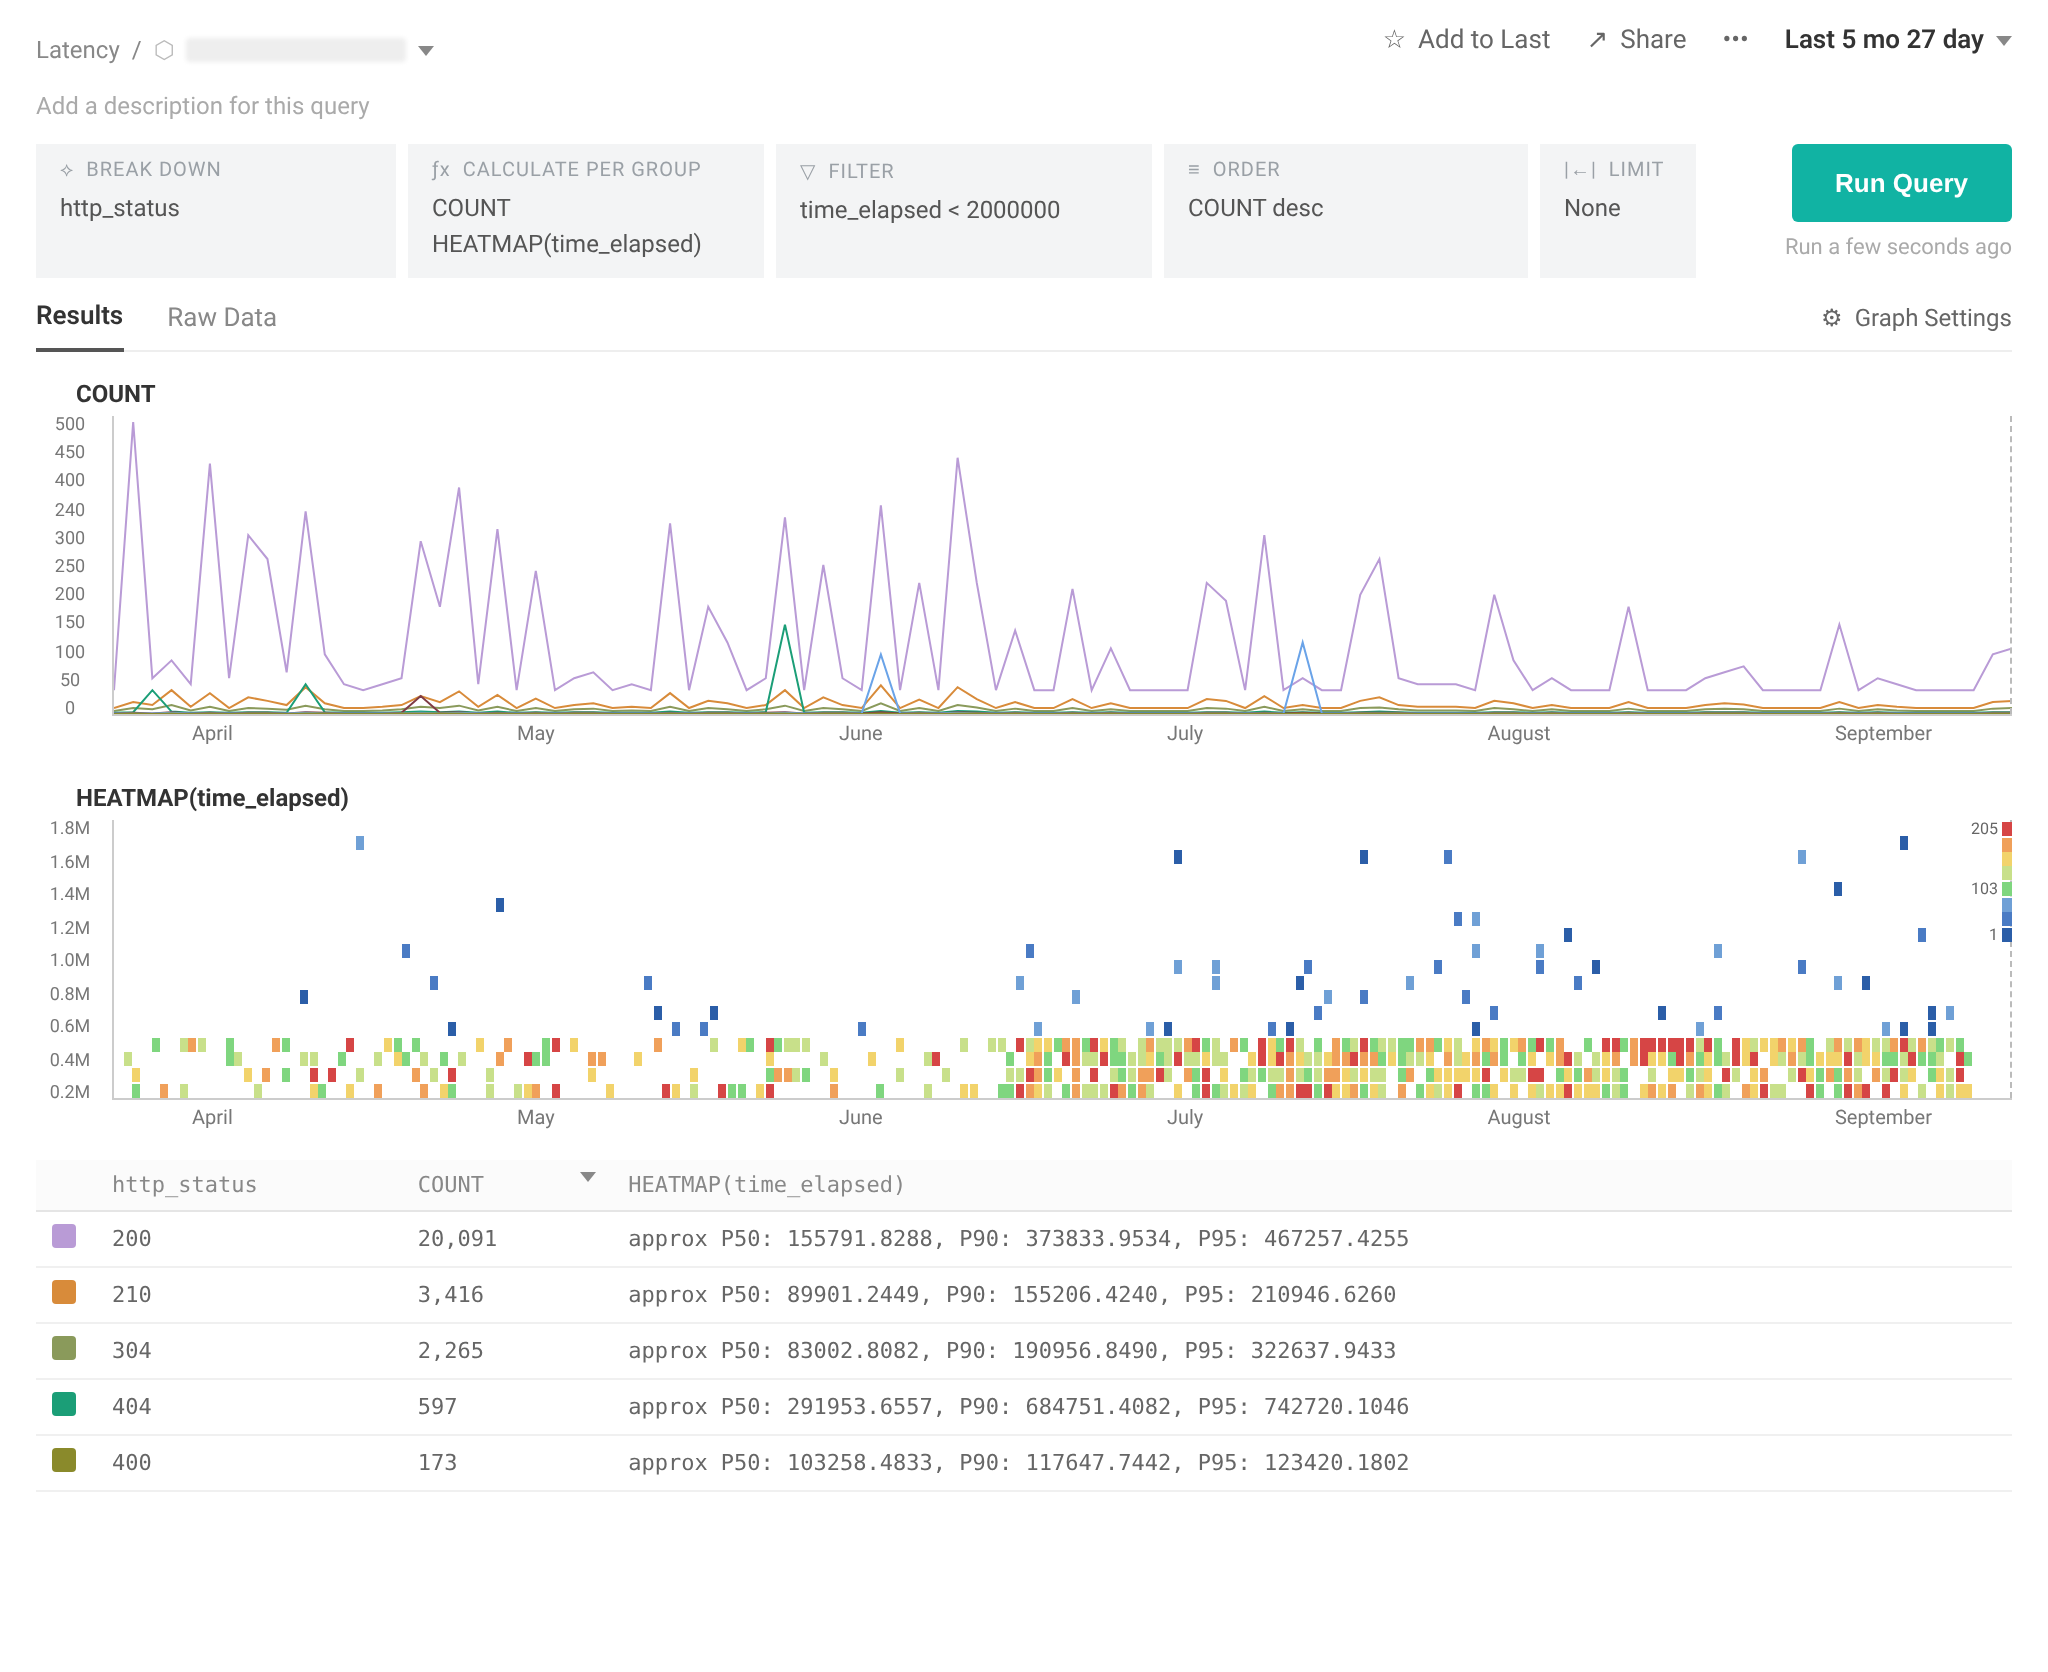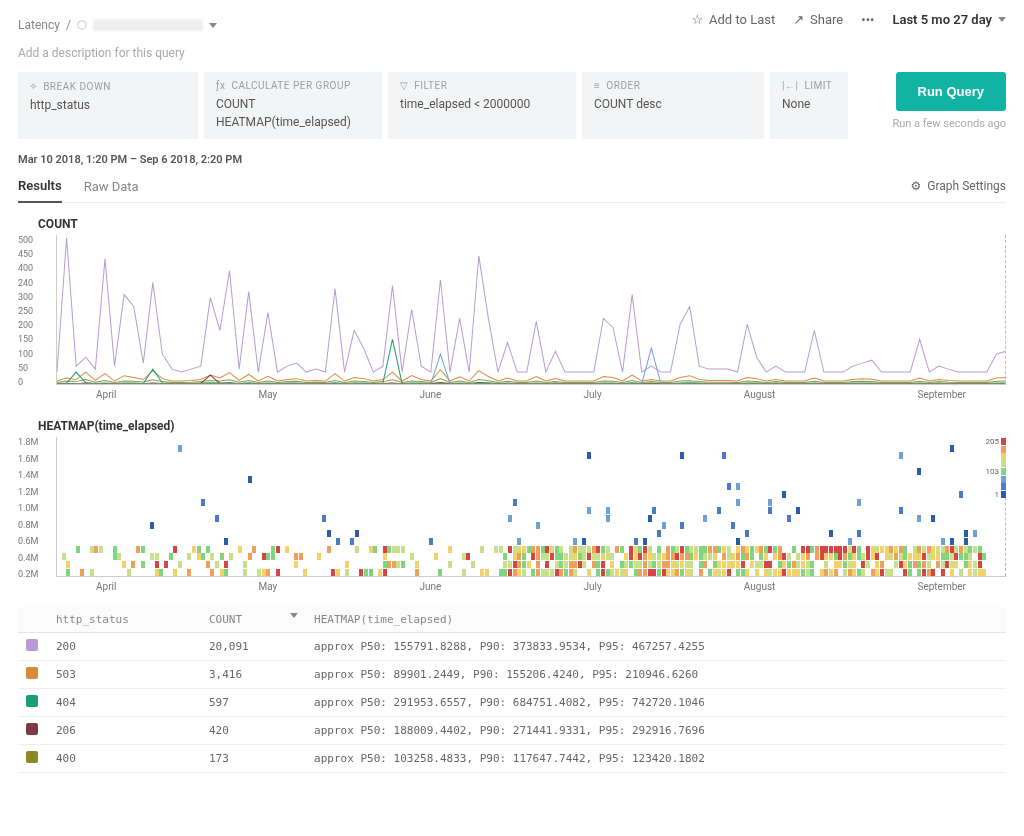--- a/index.html
+++ b/index.html
@@ -31,21 +31,21 @@
 
   .timespan { margin-top: 14px; font-size: 11px; color: #555; font-weight:600;}
   .tabs { display: flex; align-items: center; margin-top: 4px; border-bottom: 1px solid #eee; position: relative;}
   .tab { padding: 8px 0; margin-right: 22px; font-size: 13px; color: #888; cursor: pointer; }
   .tab.active { color: #333; font-weight: 600; border-bottom: 2px solid #555; margin-bottom:-1px;}
   .tabs-right { margin-left:auto; display:flex; align-items:center; gap:6px; color:#666; font-size:12px; cursor:pointer;}
 
   
   .chart-title { font-weight: 700; font-size: 12px; margin: 14px 0 4px 20px; }
   .chart-wrap { position: relative; }
-  .y-axis { position:absolute; left:0; top:0; bottom:18px; width:38px; display:flex; flex-direction:column; justify-content:space-between; align-items:flex-start; font-size:9px; color:#777; padding-right:4px;}
+  .y-axis { position:absolute; left:0; top:0; bottom:18px; width:38px; display:flex; flex-direction:column; justify-content:space-between; align-items:center; font-size:9px; color:#777; padding-right:4px;}
   .plot { margin-left:38px; height:150px; position:relative; border-left:1px solid #ccc; border-bottom:1px solid #ccc; overflow:hidden;}
   .x-axis { margin-left:38px; display:flex; justify-content:space-between; font-size:10px; color:#777; padding:4px 40px 0 40px;}
   .dashed { position:absolute; right:0; top:0; bottom:0; border-right:1px dashed #bbb;}
 
   .heat-plot { margin-left:38px; height:140px; position:relative; border-left:1px solid #ccc; border-bottom:1px solid #ccc; overflow:hidden; background:#fff;}
   .heat-cell { position:absolute; width:4px; height:7px;}
   .heat-legend { position:absolute; right:-2px; top:0; display:flex; flex-direction:column; align-items:center; font-size:8px; color:#666;}
   .hl-sw { width:7px; height:7px;}
 
   
@@ -133,21 +133,20 @@
           <span>LIMIT</span>
         </div>
       <div class="qb-val">None</div>
     </div>
     <div class="runcol">
       <button class="run-btn">Run Query</button>
       <div class="runago">Run a few seconds ago</div>
     </div>
   </div>
 
-  <div class="timespan">Mar 10 2018, 1:20 PM – Sep 6 2018, 2:20 PM</div>
 
   <div class="tabs">
     <div class="tab active">Results</div>
     <div class="tab">Raw Data</div>
     <div class="tabs-right">
       <span>⚙</span>
       <span>Graph Settings</span>
     </div>
   </div>
 
@@ -776,35 +775,35 @@
       </thead>
     <tbody id="tbody">
         <tr>
           <td class="sw"><span class="swatch" style="background:#b99bd6"></span></td>
     <td>200</td>
     <td>20,091</td>
     <td>approx P50: 155791.8288, P90: 373833.9534, P95: 467257.4255</td>
         </tr>
         <tr>
           <td class="sw"><span class="swatch" style="background:#d88b3a"></span></td>
-    <td>503</td>
+    <td>210</td>
     <td>3,416</td>
     <td>approx P50: 89901.2449, P90: 155206.4240, P95: 210946.6260</td>
+        </tr>
+        <tr>
+          <td class="sw"><span class="swatch" style="background:#8a9a5b"></span></td>
+    <td>304</td>
+    <td>2,265</td>
+    <td>approx P50: 83002.8082, P90: 190956.8490, P95: 322637.9433</td>
         </tr>
         <tr>
           <td class="sw"><span class="swatch" style="background:#1b9e77"></span></td>
     <td>404</td>
     <td>597</td>
     <td>approx P50: 291953.6557, P90: 684751.4082, P95: 742720.1046</td>
-        </tr>
-        <tr>
-          <td class="sw"><span class="swatch" style="background:#7f3b45"></span></td>
-    <td>206</td>
-    <td>420</td>
-    <td>approx P50: 188009.4402, P90: 271441.9331, P95: 292916.7696</td>
         </tr>
         <tr>
           <td class="sw"><span class="swatch" style="background:#8a8a2b"></span></td>
     <td>400</td>
     <td>173</td>
     <td>approx P50: 103258.4833, P90: 117647.7442, P95: 123420.1802</td>
         </tr>
       </tbody>
   </table>
 

